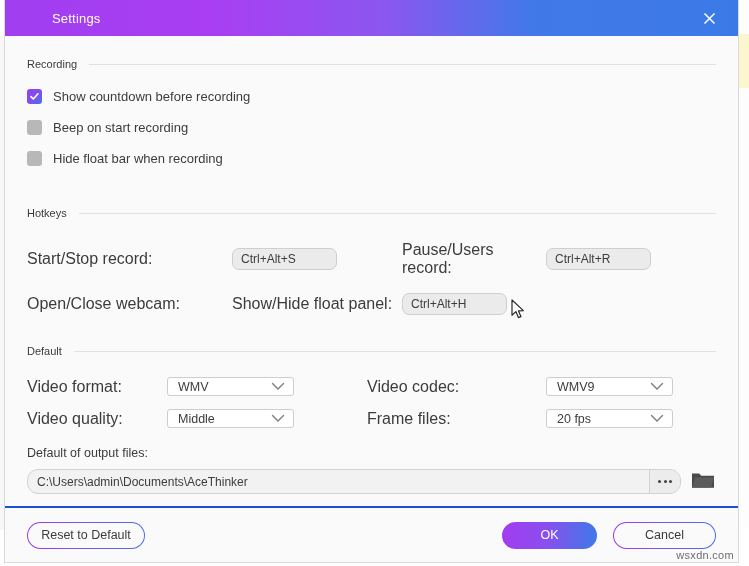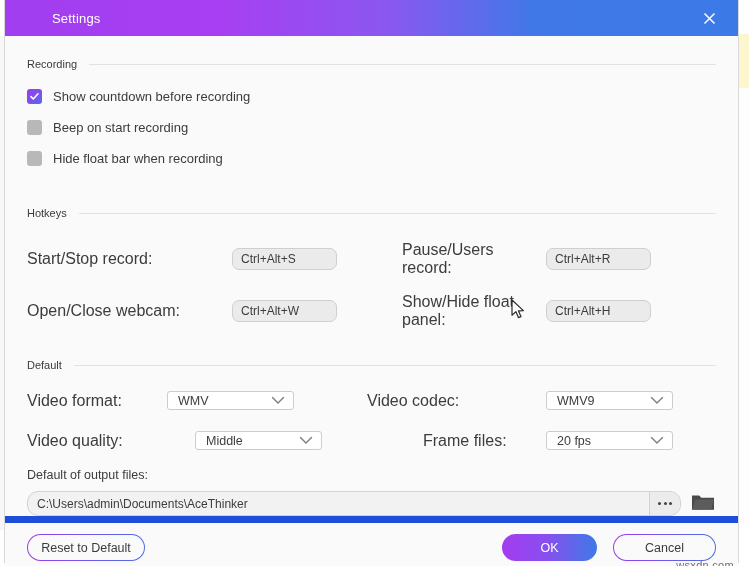--- a/index.html
+++ b/index.html
@@ -232,21 +232,21 @@
     height: 22px;
     display: flex;
     align-items: center;
     justify-content: center;
     cursor: pointer;
   }
 
   
   #footer {
     flex: 0 0 56px;
-    border-top: 7px solid #1d4ed8;
+    border-top: 2px solid #1d4ed8;
     background: #fafafa;
     display: flex;
     align-items: center;
     padding: 0 22px;
     box-sizing: border-box;
     position: relative;
   }
   .btn {
     height: 27px;
     border-radius: 14px;
@@ -355,21 +355,20 @@
 
     <div class="grid2" style="margin-top:22px;">
       <span class="field-label">Start/Stop record:</span>
       <span class="hotkey">Ctrl+Alt+S</span>
       <span class="field-label">Pause/Users record:</span>
       <span class="hotkey">Ctrl+Alt+R</span>
     </div>
 
     <div class="grid2" style="margin-top:16px;">
       <span class="field-label">Open/Close webcam:</span>
-      <span class="hotkey">Ctrl+Alt+W</span>
       <span class="field-label">Show/Hide float panel:</span>
       <span class="hotkey">Ctrl+Alt+H</span>
     </div>
 
     <div class="section-head" style="margin-top:30px;">
       <span>Default</span>
       <span class="rule"></span>
     </div>
 
     <div class="grid2" style="margin-top:20px; grid-template-columns:140px 200px 1fr 170px;">
@@ -386,21 +385,21 @@
       <span class="select">
         <span>WMV9</span>
         <span class="chev">
           <svg width="14" height="9" viewBox="0 0 14 9">
               <path d="M1.5 1.5 L7 7 L12.5 1.5" stroke="#7d7d7d" stroke-width="1.4" fill="none" stroke-linecap="round"></path>
             </svg>
         </span>
       </span>
     </div>
 
-    <div class="grid2" style="margin-top:21px; grid-template-columns:140px 200px 1fr 170px;gap:28px;">
+    <div class="grid2" style="margin-top:13px; grid-template-columns:140px 200px 1fr 170px;">
       <span class="field-label">Video quality:</span>
       <span class="select">
         <span>Middle</span>
         <span class="chev">
           <svg width="14" height="9" viewBox="0 0 14 9">
               <path d="M1.5 1.5 L7 7 L12.5 1.5" stroke="#7d7d7d" stroke-width="1.4" fill="none" stroke-linecap="round"></path>
             </svg>
         </span>
       </span>
       <span class="field-label">Frame files:</span>

